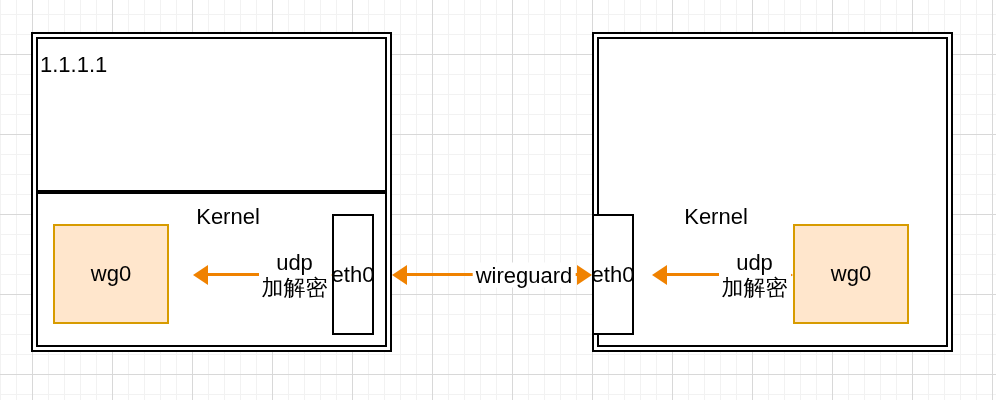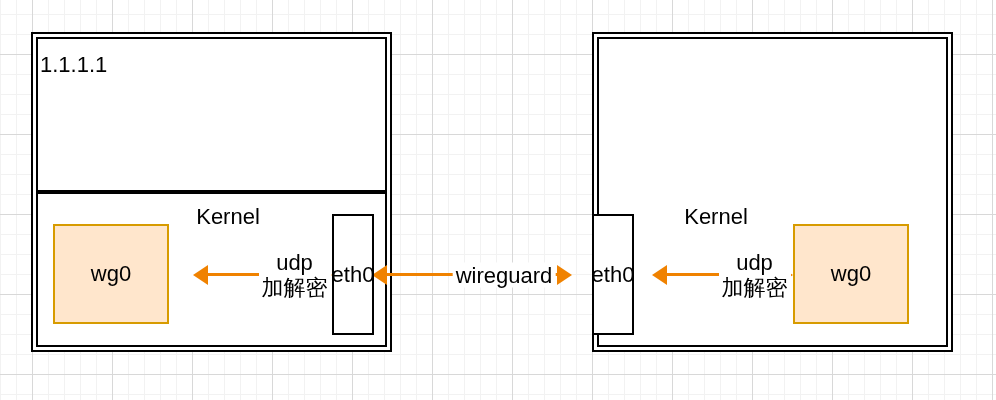--- a/index.html
+++ b/index.html
@@ -106,21 +106,21 @@
   .eth-node-2 { left: 592px; }
 
   
   .arrow {
     position: absolute;
     top: 259px;
     height: 32px;
     z-index: 2;
   }
   .arrow-udp-left  { left: 193px; width: 139px; }
-  .arrow-wireguard { left: 372px; width: 200px; }
+  .arrow-wireguard { left: 392px; width: 200px; }
   .arrow-udp-right { left: 652px; width: 141px; }
 
   .arrow-line {
     position: absolute;
     left: 12px; right: 12px;
     top: 14px;
     height: 3px;
     background: var(--arrow-color);
   }
   .arrow-head {

